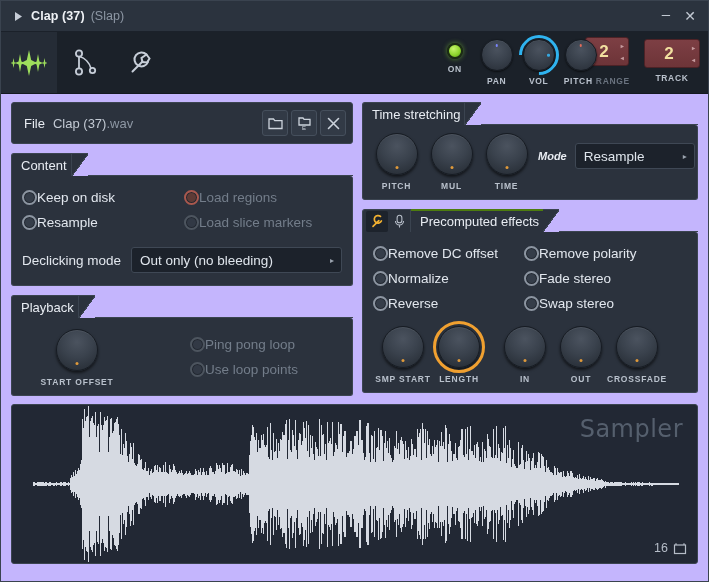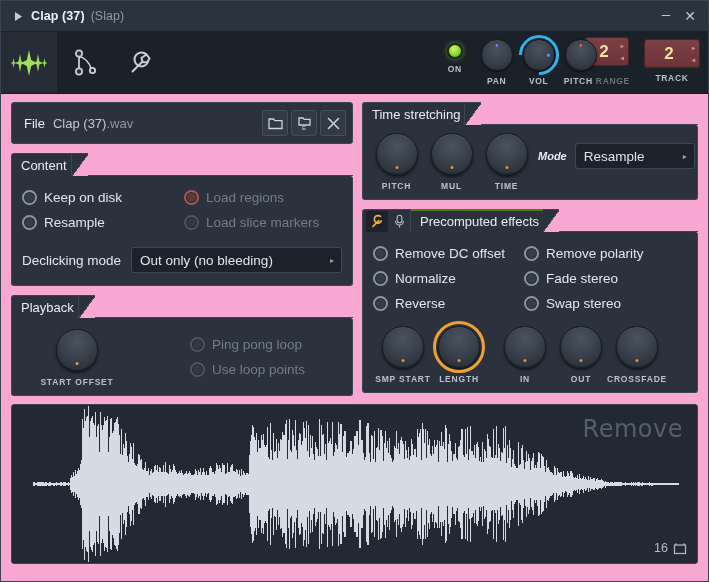--- a/index.html
+++ b/index.html
@@ -5,21 +5,21 @@
   * { box-sizing: border-box; margin:0; padding:0; }
   html,body{
     width:709px; height:582px;
     background:#1d232b;
     font-family:"Liberation Sans", sans-serif;
     -webkit-font-smoothing:antialiased;
     overflow:hidden;
   }
   .window{
     position:relative; width:709px; height:582px;
-    background:#f9a8d4;
+    background:#c4b5fd;
     border:1px solid #3a434f;
   }
 
   
   .titlebar{
     height:31px; background:#2b333e;
     display:flex; align-items:center;
     padding:0 6px 0 10px;
     border-bottom:1px solid #1b212a;
   }
@@ -157,21 +157,21 @@
 
   
   .radio{
     width:15px;height:15px;border-radius:50%;
     border:2px solid #8c95a1; background:#353d49;
     box-shadow:inset 0 0 0 1px #222831;
     flex:none;
   }
   .radio.red{ border-color:#a8584e; background:#5e3b36; }
   .radio.dim{ border-color:#4d555f; background:#323945; }
-  .ritem{ display:flex; align-items:center; gap:7px; height:25px; }
+  .ritem{ display:flex; align-items:center; height:25px; }
   .ritem .txt{ font-size:13.5px; color:#e2e7ee; }
   .ritem.disabled .txt{ color:#737d8a; }
 
   .grid2{ display:flex; }
   .grid2 > div{ flex:1; }
 
   
   .ddrow{ display:flex; align-items:center; margin-top:12px; }
   .ddlbl{ font-size:13.5px; color:#e2e7ee; }
   .dropdown{
@@ -588,21 +588,21 @@
 
       </div>
     </div>
 
     <div class="wave" style="margin-left:0; margin-right:0;">
       <svg width="687" height="158" viewBox="0 0 687 158" preserveAspectRatio="none">
         <g id="wf" stroke="#d6dae2" stroke-width="1.05" fill="none" shape-rendering="crispEdges" d="M22.0 77.3L22.0 80.7M23.0 77.8L23.0 80.2M24.0 77.6L24.0 80.4M25.0 77.6L25.0 80.4M26.0 77.0L26.0 81.0M27.0 77.3L27.0 80.7M28.0 77.4L28.0 80.6M29.0 77.4L29.0 80.6M30.0 77.2L30.0 80.8M31.0 77.4L31.0 80.6M32.0 77.5L32.0 80.5M33.0 77.5L33.0 80.5M34.0 77.2L34.0 80.8M35.0 77.9L35.0 80.1M36.0 77.7L36.0 80.3M37.0 77.5L37.0 80.5M38.0 77.4L38.0 80.6M39.1 77.6L39.1 80.4M40.1 77.7L40.1 80.3M41.1 77.5L41.1 80.5M42.1 77.5L42.1 80.5M43.1 77.6L43.1 80.4M44.1 77.3L44.1 80.7M45.1 77.6L45.1 80.4M46.1 77.6L46.1 80.4M47.1 77.9L47.1 80.1M48.1 76.9L48.1 81.1M49.1 77.1L49.1 80.9M50.1 78.0L50.1 80.0M51.1 76.9L51.1 81.1M52.1 77.2L52.1 80.8M53.1 77.1L53.1 80.9M54.1 78.0L54.1 80.0M55.1 77.6L55.1 80.4M56.1 77.1L56.1 80.9M57.1 77.9L57.1 80.1M58.1 72.9L58.1 85.1M59.1 70.1L59.1 87.9M60.1 71.5L60.1 86.5M61.1 67.4L61.1 90.6M62.1 71.2L62.1 86.8M63.1 65.1L63.1 92.9M64.1 69.4L64.1 88.6M65.1 66.0L65.1 92.0M66.1 62.6L66.1 95.4M67.1 65.1L67.1 92.9M68.1 58.5L68.1 99.5M69.1 54.8L69.1 103.2M70.2 14.0L70.2 144.0M71.2 23.1L71.2 134.9M72.2 3.5L72.2 154.5M73.2 16.1L73.2 141.9M74.2 11.8L74.2 146.2M75.2 10.9L75.2 147.1M76.2 1.4L76.2 156.6M77.2 31.7L77.2 126.3M78.2 15.6L78.2 142.4M79.2 13.0L79.2 145.0M80.2 10.7L80.2 147.3M81.2 18.2L81.2 139.8M82.2 20.3L82.2 137.7M83.2 6.8L83.2 151.2M84.2 32.3L84.2 125.7M85.2 20.7L85.2 137.3M86.2 19.0L86.2 139.0M87.2 47.3L87.2 110.7M88.2 7.1L88.2 150.9M89.2 20.3L89.2 137.7M90.2 24.5L90.2 133.5M91.2 19.6L91.2 138.4M92.2 11.6L92.2 146.4M93.2 16.2L93.2 141.8M94.2 15.1L94.2 142.9M95.2 11.3L95.2 146.7M96.2 47.3L96.2 110.7M97.2 32.0L97.2 126.0M98.2 13.9L98.2 144.1M99.2 12.7L99.2 145.3M100.2 28.1L100.2 129.9M101.2 25.5L101.2 132.5M102.3 18.3L102.3 139.7M103.3 16.9L103.3 141.1M104.3 14.3L104.3 143.7M105.3 11.9L105.3 146.1M106.3 18.5L106.3 139.5M107.3 30.3L107.3 127.7M108.3 48.5L108.3 109.5M109.3 23.8L109.3 134.2M110.3 50.4L110.3 107.6M111.3 38.9L111.3 119.1M112.3 43.4L112.3 114.6M113.3 28.4L113.3 129.6M114.3 35.9L114.3 122.1M115.3 50.7L115.3 107.3M116.3 57.0L116.3 101.0M117.3 48.7L117.3 109.3M118.3 37.5L118.3 120.5M119.3 42.4L119.3 115.6M120.3 53.5L120.3 104.5M121.3 38.3L121.3 119.7M122.3 57.8L122.3 100.2M123.3 60.3L123.3 97.7M124.3 61.3L124.3 96.7M125.3 58.9L125.3 99.1M126.3 48.8L126.3 109.2M127.3 49.5L127.3 108.5M128.3 55.1L128.3 102.9M129.3 54.0L129.3 104.0M130.3 64.2L130.3 93.8M131.3 65.2L131.3 92.8M132.3 62.8L132.3 95.2M133.3 56.6L133.3 101.4M134.3 66.4L134.3 91.6M135.4 66.1L135.4 91.9M136.4 62.7L136.4 95.3M137.4 69.9L137.4 88.1M138.4 66.2L138.4 91.8M139.4 64.0L139.4 94.0M140.4 67.8L140.4 90.2M141.4 66.9L141.4 91.1M142.4 60.8L142.4 97.2M143.4 60.1L143.4 97.9M144.4 64.7L144.4 93.3M145.4 59.6L145.4 98.4M146.4 66.9L146.4 91.1M147.4 61.7L147.4 96.3M148.4 62.5L148.4 95.5M149.4 66.6L149.4 91.4M150.4 66.6L150.4 91.4M151.4 60.1L151.4 97.9M152.4 66.7L152.4 91.3M153.4 56.5L153.4 101.5M154.4 66.7L154.4 91.3M155.4 67.9L155.4 90.1M156.4 68.6L156.4 89.4M157.4 60.0L157.4 98.0M158.4 63.7L158.4 94.3M159.4 67.2L159.4 90.8M160.4 65.2L160.4 92.8M161.4 58.7L161.4 99.3M162.4 61.4L162.4 96.6M163.4 65.2L163.4 92.8M164.4 67.1L164.4 90.9M165.4 69.2L165.4 88.8M166.4 67.5L166.4 90.5M167.5 66.4L167.5 91.6M168.5 67.5L168.5 90.5M169.5 65.3L169.5 92.7M170.5 68.0L170.5 90.0M171.5 69.5L171.5 88.5M172.5 69.1L172.5 88.9M173.5 67.5L173.5 90.5M174.5 65.5L174.5 92.5M175.5 68.5L175.5 89.5M176.5 67.5L176.5 90.5M177.5 66.2L177.5 91.8M178.5 68.0L178.5 90.0M179.5 69.8L179.5 88.2M180.5 70.2L180.5 87.8M181.5 70.1L181.5 87.9M182.5 69.4L182.5 88.6M183.5 63.5L183.5 94.5M184.5 66.4L184.5 91.6M185.5 69.5L185.5 88.5M186.5 65.3L186.5 92.7M187.5 67.1L187.5 90.9M188.5 63.0L188.5 95.0M189.5 69.8L189.5 88.2M190.5 67.3L190.5 90.7M191.5 62.6L191.5 95.4M192.5 67.1L192.5 90.9M193.5 69.6L193.5 88.4M194.5 66.3L194.5 91.7M195.5 69.5L195.5 88.5M196.5 70.0L196.5 88.0M197.5 63.1L197.5 94.9M198.6 61.0L198.6 97.0M199.6 62.6L199.6 95.4M200.6 67.3L200.6 90.7M201.6 67.4L201.6 90.6M202.6 68.6L202.6 89.4M203.6 66.3L203.6 91.7M204.6 58.4L204.6 99.6M205.6 59.5L205.6 98.5M206.6 63.5L206.6 94.5M207.6 59.8L207.6 98.2M208.6 62.6L208.6 95.4M209.6 66.8L209.6 91.2M210.6 58.3L210.6 99.7M211.6 59.6L211.6 98.4M212.6 60.3L212.6 97.7M213.6 68.8L213.6 89.2M214.6 68.2L214.6 89.8M215.6 57.9L215.6 100.1M216.6 66.5L216.6 91.5M217.6 66.8L217.6 91.2M218.6 61.7L218.6 96.3M219.6 60.4L219.6 97.6M220.6 59.3L220.6 98.7M221.6 66.3L221.6 91.7M222.6 66.0L222.6 92.0M223.6 67.4L223.6 90.6M224.6 64.0L224.6 94.0M225.6 65.2L225.6 92.8M226.6 69.1L226.6 88.9M227.6 64.8L227.6 93.2M228.6 70.8L228.6 87.2M229.6 63.7L229.6 94.3M230.7 69.5L230.7 88.5M231.7 66.2L231.7 91.8M232.7 68.1L232.7 89.9M233.7 70.0L233.7 88.0M234.7 67.9L234.7 90.1M235.7 67.9L235.7 90.1M236.7 68.5L236.7 89.5M237.7 49.6L237.7 108.4M238.7 36.0L238.7 122.0M239.7 29.5L239.7 128.5M240.7 19.8L240.7 138.2M241.7 22.1L241.7 135.9M242.7 31.6L242.7 126.4M243.7 35.0L243.7 123.0M244.7 28.2L244.7 129.8M245.7 47.3L245.7 110.7M246.7 35.1L246.7 122.9M247.7 42.8L247.7 115.2M248.7 42.7L248.7 115.3M249.7 30.0L249.7 128.0M250.7 35.1L250.7 122.9M251.7 29.3L251.7 128.7M252.7 39.9L252.7 118.1M253.7 42.1L253.7 115.9M254.7 40.3L254.7 117.7M255.7 21.8L255.7 136.2M256.7 52.0L256.7 106.0M257.7 54.1L257.7 103.9M258.7 17.6L258.7 140.4M259.7 44.6L259.7 113.4M260.7 55.3L260.7 102.7M261.7 28.0L261.7 130.0M262.8 47.4L262.8 110.6M263.8 45.7L263.8 112.3M264.8 33.5L264.8 124.5M265.8 52.7L265.8 105.3M266.8 38.1L266.8 119.9M267.8 45.8L267.8 112.2M268.8 34.2L268.8 123.8M269.8 34.9L269.8 123.1M270.8 26.5L270.8 131.5M271.8 30.3L271.8 127.7M272.8 30.4L272.8 127.6M273.8 18.8L273.8 139.2M274.8 15.3L274.8 142.7M275.8 53.8L275.8 104.2M276.8 34.7L276.8 123.3M277.8 14.3L277.8 143.7M278.8 45.0L278.8 113.0M279.8 47.4L279.8 110.6M280.8 25.2L280.8 132.8M281.8 30.4L281.8 127.6M282.8 41.4L282.8 116.6M283.8 14.7L283.8 143.3M284.8 44.7L284.8 113.3M285.8 53.5L285.8 104.5M286.8 34.9L286.8 123.1M287.8 28.2L287.8 129.8M288.8 29.4L288.8 128.6M289.8 40.0L289.8 118.0M290.8 35.8L290.8 122.2M291.8 17.0L291.8 141.0M292.8 22.7L292.8 135.3M293.8 33.2L293.8 124.8M294.9 16.0L294.9 142.0M295.9 46.0L295.9 112.0M296.9 19.5L296.9 138.5M297.9 51.7L297.9 106.3M298.9 30.2L298.9 127.8M299.9 43.0L299.9 115.0M300.9 30.8L300.9 127.2M301.9 48.9L301.9 109.1M302.9 54.7L302.9 103.3M303.9 37.3L303.9 120.7M304.9 41.5L304.9 116.5M305.9 43.8L305.9 114.2M306.9 51.0L306.9 107.0M307.9 13.9L307.9 144.1M308.9 50.7L308.9 107.3M309.9 19.5L309.9 138.5M310.9 30.0L310.9 128.0M311.9 28.9L311.9 129.1M312.9 48.8L312.9 109.2M313.9 39.2L313.9 118.8M314.9 55.0L314.9 103.0M315.9 16.5L315.9 141.5M316.9 37.7L316.9 120.3M317.9 35.9L317.9 122.1M318.9 32.7L318.9 125.3M319.9 38.7L319.9 119.3M320.9 17.4L320.9 140.6M321.9 50.7L321.9 107.3M322.9 46.5L322.9 111.5M323.9 38.0L323.9 120.0M324.9 39.9L324.9 118.1M325.9 43.6L325.9 114.4M326.9 16.8L326.9 141.2M328.0 29.3L328.0 128.7M329.0 19.1L329.0 138.9M330.0 54.8L330.0 103.2M331.0 46.8L331.0 111.2M332.0 30.7L332.0 127.3M333.0 26.4L333.0 131.6M334.0 54.8L334.0 103.2M335.0 51.6L335.0 106.4M336.0 48.1L336.0 109.9M337.0 53.2L337.0 104.8M338.0 45.9L338.0 112.1M339.0 36.2L339.0 121.8M340.0 48.9L340.0 109.1M341.0 54.5L341.0 103.5M342.0 44.0L342.0 114.0M343.0 30.8L343.0 127.2M344.0 36.3L344.0 121.7M345.0 25.7L345.0 132.3M346.0 45.1L346.0 112.9M347.0 40.1L347.0 117.9M348.0 15.3L348.0 142.7M349.0 46.8L349.0 111.2M350.0 34.7L350.0 123.3M351.0 48.0L351.0 110.0M352.0 56.8L352.0 101.2M353.0 54.5L353.0 103.5M354.0 51.6L354.0 106.4M355.0 20.9L355.0 137.1M356.0 18.3L356.0 139.7M357.0 48.0L357.0 110.0M358.0 56.9L358.0 101.1M359.1 30.4L359.1 127.6M360.1 30.9L360.1 127.1M361.1 54.0L361.1 104.0M362.1 26.4L362.1 131.6M363.1 57.0L363.1 101.0M364.1 42.6L364.1 115.4M365.1 41.9L365.1 116.1M366.1 23.2L366.1 134.8M367.1 45.1L367.1 112.9M368.1 24.5L368.1 133.5M369.1 24.6L369.1 133.4M370.1 31.2L370.1 126.8M371.1 55.5L371.1 102.5M372.1 38.3L372.1 119.7M373.1 25.5L373.1 132.5M374.1 42.9L374.1 115.1M375.1 35.7L375.1 122.3M376.1 47.7L376.1 110.3M377.1 32.9L377.1 125.1M378.1 50.2L378.1 107.8M379.1 52.6L379.1 105.4M380.1 56.7L380.1 101.3M381.1 55.1L381.1 102.9M382.1 40.6L382.1 117.4M383.1 43.2L383.1 114.8M384.1 26.0L384.1 132.0M385.1 44.0L385.1 114.0M386.1 38.4L386.1 119.6M387.1 49.2L387.1 108.8M388.1 34.7L388.1 123.3M389.1 31.5L389.1 126.5M390.1 36.3L390.1 121.7M391.1 38.6L391.1 119.4M392.2 53.8L392.2 104.2M393.2 36.1L393.2 121.9M394.2 44.9L394.2 113.1M395.2 53.3L395.2 104.7M396.2 42.2L396.2 115.8M397.2 55.0L397.2 103.0M398.2 50.7L398.2 107.3M399.2 33.7L399.2 124.3M400.2 38.5L400.2 119.5M401.2 49.7L401.2 108.3M402.2 43.9L402.2 114.1M403.2 44.4L403.2 113.6M404.2 51.9L404.2 106.1M405.2 24.1L405.2 133.9M406.2 31.8L406.2 126.2M407.2 28.3L407.2 129.7M408.2 24.1L408.2 133.9M409.2 54.7L409.2 103.3M410.2 17.6L410.2 140.4M411.2 24.2L411.2 133.8M412.2 37.9L412.2 120.1M413.2 23.6L413.2 134.4M414.2 53.1L414.2 104.9M415.2 26.4L415.2 131.6M416.2 39.6L416.2 118.4M417.2 33.7L417.2 124.3M418.2 48.6L418.2 109.4M419.2 51.1L419.2 106.9M420.2 41.2L420.2 116.8M421.2 48.8L421.2 109.2M422.2 34.9L422.2 123.1M423.3 41.5L423.3 116.5M424.3 39.7L424.3 118.3M425.3 35.1L425.3 122.9M426.3 57.1L426.3 100.9M427.3 35.5L427.3 122.5M428.3 41.3L428.3 116.7M429.3 27.1L429.3 130.9M430.3 41.4L430.3 116.6M431.3 37.3L431.3 120.7M432.3 43.5L432.3 114.5M433.3 20.0L433.3 138.0M434.3 22.5L434.3 135.5M435.3 57.4L435.3 100.6M436.3 39.0L436.3 119.0M437.3 28.9L437.3 129.1M438.3 35.9L438.3 122.1M439.3 45.5L439.3 112.5M440.3 56.1L440.3 101.9M441.3 49.3L441.3 108.7M442.3 49.3L442.3 108.7M443.3 37.8L443.3 120.2M444.3 52.5L444.3 105.5M445.3 54.6L445.3 103.4M446.3 41.8L446.3 116.2M447.3 40.7L447.3 117.3M448.3 34.9L448.3 123.1M449.3 23.7L449.3 134.3M450.3 23.9L450.3 134.1M451.3 50.1L451.3 107.9M452.3 52.2L452.3 105.8M453.3 23.6L453.3 134.4M454.3 49.1L454.3 108.9M455.4 21.7L455.4 136.3M456.4 55.3L456.4 102.7M457.4 44.3L457.4 113.7M458.4 20.6L458.4 137.4M459.4 45.5L459.4 112.5M460.4 45.8L460.4 112.2M461.4 49.9L461.4 108.1M462.4 40.1L462.4 117.9M463.4 53.2L463.4 104.8M464.4 38.7L464.4 119.3M465.4 36.7L465.4 121.3M466.4 42.0L466.4 116.0M467.4 56.4L467.4 101.6M468.4 52.1L468.4 105.9M469.4 56.5L469.4 101.5M470.4 37.2L470.4 120.8M471.4 56.7L471.4 101.3M472.4 43.8L472.4 114.2M473.4 46.0L473.4 112.0M474.4 53.2L474.4 104.8M475.4 29.2L475.4 128.8M476.4 34.1L476.4 123.9M477.4 40.9L477.4 117.1M478.4 42.2L478.4 115.8M479.4 51.7L479.4 106.3M480.4 52.6L480.4 105.4M481.4 23.6L481.4 134.4M482.4 53.4L482.4 104.6M483.4 49.6L483.4 108.4M484.4 21.3L484.4 136.7M485.4 52.9L485.4 105.1M486.4 38.6L486.4 119.4M487.4 43.0L487.4 115.0M488.5 56.1L488.5 101.9M489.5 46.9L489.5 111.1M490.5 48.2L490.5 109.8M491.5 23.1L491.5 134.9M492.5 43.1L492.5 114.9M493.5 21.0L493.5 137.0M494.5 58.0L494.5 100.0M495.5 40.1L495.5 117.9M496.5 52.8L496.5 105.2M497.5 34.6L497.5 123.4M498.5 42.7L498.5 115.3M499.5 61.9L499.5 96.1M500.5 53.5L500.5 104.5M501.5 45.1L501.5 112.9M502.5 59.3L502.5 98.7M503.5 61.3L503.5 96.7M504.5 62.7L504.5 95.3M505.5 63.3L505.5 94.7M506.5 36.6L506.5 121.4M507.5 59.6L507.5 98.4M508.5 58.5L508.5 99.5M509.5 42.6L509.5 115.4M510.5 39.8L510.5 118.2M511.5 55.2L511.5 102.8M512.5 63.6L512.5 94.4M513.5 57.4L513.5 100.6M514.5 45.8L514.5 112.2M515.5 56.3L515.5 101.7M516.5 49.4L516.5 108.6M517.5 52.8L517.5 105.2M518.5 65.4L518.5 92.6M519.5 55.8L519.5 102.2M520.6 52.6L520.6 105.4M521.6 47.9L521.6 110.1M522.6 63.2L522.6 94.8M523.6 60.1L523.6 97.9M524.6 63.0L524.6 95.0M525.6 57.4L525.6 100.6M526.6 47.0L526.6 111.0M527.6 48.2L527.6 109.8M528.6 62.7L528.6 95.3M529.6 49.4L529.6 108.6M530.6 51.0L530.6 107.0M531.6 52.1L531.6 105.9M532.6 61.1L532.6 96.9M533.6 67.2L533.6 90.8M534.6 54.6L534.6 103.4M535.6 63.2L535.6 94.8M536.6 61.7L536.6 96.3M537.6 65.4L537.6 92.6M538.6 67.0L538.6 91.0M539.6 66.9L539.6 91.1M540.6 68.3L540.6 89.7M541.6 70.1L541.6 87.9M542.6 61.1L542.6 96.9M543.6 63.2L543.6 94.8M544.6 70.2L544.6 87.8M545.6 63.0L545.6 95.0M546.6 66.6L546.6 91.4M547.6 68.4L547.6 89.6M548.6 66.5L548.6 91.5M549.6 66.7L549.6 91.3M550.6 71.5L550.6 86.5M551.6 66.4L551.6 91.6M552.7 70.5L552.7 87.5M553.7 72.2L553.7 85.8M554.7 71.0L554.7 87.0M555.7 65.6L555.7 92.4M556.7 67.9L556.7 90.1M557.7 70.5L557.7 87.5M558.7 66.1L558.7 91.9M559.7 66.4L559.7 91.6M560.7 67.7L560.7 90.3M561.7 71.7L561.7 86.3M562.7 72.8L562.7 85.2M563.7 72.2L563.7 85.8M564.7 72.7L564.7 85.3M565.7 69.9L565.7 88.1M566.7 73.6L566.7 84.4M567.7 69.1L567.7 88.9M568.7 72.8L568.7 85.2M569.7 74.2L569.7 83.8M570.7 72.7L570.7 85.3M571.7 70.5L571.7 87.5M572.7 74.1L572.7 83.9M573.7 71.7L573.7 86.3M574.7 73.5L574.7 84.5M575.7 74.7L575.7 83.3M576.7 70.7L576.7 87.3M577.7 75.1L577.7 82.9M578.7 71.8L578.7 86.2M579.7 74.0L579.7 84.0M580.7 74.3L580.7 83.7M581.7 72.6L581.7 85.4M582.7 73.2L582.7 84.8M583.8 75.5L583.8 82.5M584.8 73.6L584.8 84.4M585.8 72.9L585.8 85.1M586.8 74.5L586.8 83.5M587.8 74.8L587.8 83.2M588.8 74.7L588.8 83.3M589.8 74.2L589.8 83.8M590.8 74.8L590.8 83.2M591.8 75.6L591.8 82.4M592.8 76.9L592.8 81.1M593.8 75.5L593.8 82.5M594.8 77.2L594.8 80.8M595.8 77.1L595.8 80.9M596.8 76.6L596.8 81.4M597.8 77.5L597.8 80.5M598.8 77.1L598.8 80.9M599.8 76.6L599.8 81.4M600.8 76.7L600.8 81.3M601.8 77.5L601.8 80.5M602.8 77.0L602.8 81.0M603.8 77.3L603.8 80.7M604.8 77.1L604.8 80.9M605.8 77.3L605.8 80.7M606.8 76.9L606.8 81.1M607.8 77.0L607.8 81.0M608.8 77.2L608.8 80.8M609.8 76.8L609.8 81.2M610.8 77.8L610.8 80.2M611.8 77.9L611.8 80.1M612.8 77.9L612.8 80.1M613.8 77.4L613.8 80.6M614.8 77.7L614.8 80.3M615.9 77.7L615.9 80.3M616.9 77.6L616.9 80.4M617.9 77.9L617.9 80.1M618.9 78.0L618.9 80.0M619.9 77.0L619.9 81.0M620.9 77.7L620.9 80.3M621.9 77.3L621.9 80.7M622.9 77.8L622.9 80.2M623.9 77.1L623.9 80.9M624.9 77.9L624.9 80.1M625.9 77.3L625.9 80.7M626.9 77.2L626.9 80.8M627.9 77.2L627.9 80.8M628.9 78.0L628.9 80.0M629.9 77.5L629.9 80.5M630.9 77.4L630.9 80.6M631.9 77.8L631.9 80.2M632.9 78.0L632.9 80.0M633.9 78.2L633.9 79.8M634.9 78.2L634.9 79.8M635.9 77.9L635.9 80.1M636.9 77.6L636.9 80.4M637.9 77.4L637.9 80.6M638.9 78.2L638.9 79.8M639.9 77.5L639.9 80.5M640.9 77.5L640.9 80.5M641.9 78.0L641.9 80.0M642.9 78.1L642.9 79.9M643.9 78.1L643.9 79.9M644.9 77.6L644.9 80.4M645.9 77.6L645.9 80.4M646.9 78.2L646.9 79.8M648.0 78.0L648.0 80.0M649.0 78.2L649.0 79.8M650.0 78.3L650.0 79.7M651.0 77.9L651.0 80.1M652.0 78.2L652.0 79.8M653.0 78.2L653.0 79.8M654.0 78.1L654.0 79.9M655.0 78.0L655.0 80.0M656.0 78.3L656.0 79.7M657.0 77.9L657.0 80.1M658.0 78.4L658.0 79.6M659.0 78.0L659.0 80.0M660.0 78.0L660.0 80.0M661.0 78.0L661.0 80.0M662.0 78.4L662.0 79.6M663.0 78.5L663.0 79.5M22 79L667 79">
             <path d="M22.0 77.3L22.0 80.7M23.0 77.8L23.0 80.2M24.0 77.6L24.0 80.4M25.0 77.6L25.0 80.4M26.0 77.0L26.0 81.0M27.0 77.3L27.0 80.7M28.0 77.4L28.0 80.6M29.0 77.4L29.0 80.6M30.0 77.2L30.0 80.8M31.0 77.4L31.0 80.6M32.0 77.5L32.0 80.5M33.0 77.5L33.0 80.5M34.0 77.2L34.0 80.8M35.0 77.9L35.0 80.1M36.0 77.7L36.0 80.3M37.0 77.5L37.0 80.5M38.0 77.4L38.0 80.6M39.1 77.6L39.1 80.4M40.1 77.7L40.1 80.3M41.1 77.5L41.1 80.5M42.1 77.5L42.1 80.5M43.1 77.6L43.1 80.4M44.1 77.3L44.1 80.7M45.1 77.6L45.1 80.4M46.1 77.6L46.1 80.4M47.1 77.9L47.1 80.1M48.1 76.9L48.1 81.1M49.1 77.1L49.1 80.9M50.1 78.0L50.1 80.0M51.1 76.9L51.1 81.1M52.1 77.2L52.1 80.8M53.1 77.1L53.1 80.9M54.1 78.0L54.1 80.0M55.1 77.6L55.1 80.4M56.1 77.1L56.1 80.9M57.1 77.9L57.1 80.1M58.1 72.9L58.1 85.1M59.1 70.1L59.1 87.9M60.1 71.5L60.1 86.5M61.1 67.4L61.1 90.6M62.1 71.2L62.1 86.8M63.1 65.1L63.1 92.9M64.1 69.4L64.1 88.6M65.1 66.0L65.1 92.0M66.1 62.6L66.1 95.4M67.1 65.1L67.1 92.9M68.1 58.5L68.1 99.5M69.1 54.8L69.1 103.2M70.2 14.0L70.2 144.0M71.2 23.1L71.2 134.9M72.2 3.5L72.2 154.5M73.2 16.1L73.2 141.9M74.2 11.8L74.2 146.2M75.2 10.9L75.2 147.1M76.2 1.4L76.2 156.6M77.2 31.7L77.2 126.3M78.2 15.6L78.2 142.4M79.2 13.0L79.2 145.0M80.2 10.7L80.2 147.3M81.2 18.2L81.2 139.8M82.2 20.3L82.2 137.7M83.2 6.8L83.2 151.2M84.2 32.3L84.2 125.7M85.2 20.7L85.2 137.3M86.2 19.0L86.2 139.0M87.2 47.3L87.2 110.7M88.2 7.1L88.2 150.9M89.2 20.3L89.2 137.7M90.2 24.5L90.2 133.5M91.2 19.6L91.2 138.4M92.2 11.6L92.2 146.4M93.2 16.2L93.2 141.8M94.2 15.1L94.2 142.9M95.2 11.3L95.2 146.7M96.2 47.3L96.2 110.7M97.2 32.0L97.2 126.0M98.2 13.9L98.2 144.1M99.2 12.7L99.2 145.3M100.2 28.1L100.2 129.9M101.2 25.5L101.2 132.5M102.3 18.3L102.3 139.7M103.3 16.9L103.3 141.1M104.3 14.3L104.3 143.7M105.3 11.9L105.3 146.1M106.3 18.5L106.3 139.5M107.3 30.3L107.3 127.7M108.3 48.5L108.3 109.5M109.3 23.8L109.3 134.2M110.3 50.4L110.3 107.6M111.3 38.9L111.3 119.1M112.3 43.4L112.3 114.6M113.3 28.4L113.3 129.6M114.3 35.9L114.3 122.1M115.3 50.7L115.3 107.3M116.3 57.0L116.3 101.0M117.3 48.7L117.3 109.3M118.3 37.5L118.3 120.5M119.3 42.4L119.3 115.6M120.3 53.5L120.3 104.5M121.3 38.3L121.3 119.7M122.3 57.8L122.3 100.2M123.3 60.3L123.3 97.7M124.3 61.3L124.3 96.7M125.3 58.9L125.3 99.1M126.3 48.8L126.3 109.2M127.3 49.5L127.3 108.5M128.3 55.1L128.3 102.9M129.3 54.0L129.3 104.0M130.3 64.2L130.3 93.8M131.3 65.2L131.3 92.8M132.3 62.8L132.3 95.2M133.3 56.6L133.3 101.4M134.3 66.4L134.3 91.6M135.4 66.1L135.4 91.9M136.4 62.7L136.4 95.3M137.4 69.9L137.4 88.1M138.4 66.2L138.4 91.8M139.4 64.0L139.4 94.0M140.4 67.8L140.4 90.2M141.4 66.9L141.4 91.1M142.4 60.8L142.4 97.2M143.4 60.1L143.4 97.9M144.4 64.7L144.4 93.3M145.4 59.6L145.4 98.4M146.4 66.9L146.4 91.1M147.4 61.7L147.4 96.3M148.4 62.5L148.4 95.5M149.4 66.6L149.4 91.4M150.4 66.6L150.4 91.4M151.4 60.1L151.4 97.9M152.4 66.7L152.4 91.3M153.4 56.5L153.4 101.5M154.4 66.7L154.4 91.3M155.4 67.9L155.4 90.1M156.4 68.6L156.4 89.4M157.4 60.0L157.4 98.0M158.4 63.7L158.4 94.3M159.4 67.2L159.4 90.8M160.4 65.2L160.4 92.8M161.4 58.7L161.4 99.3M162.4 61.4L162.4 96.6M163.4 65.2L163.4 92.8M164.4 67.1L164.4 90.9M165.4 69.2L165.4 88.8M166.4 67.5L166.4 90.5M167.5 66.4L167.5 91.6M168.5 67.5L168.5 90.5M169.5 65.3L169.5 92.7M170.5 68.0L170.5 90.0M171.5 69.5L171.5 88.5M172.5 69.1L172.5 88.9M173.5 67.5L173.5 90.5M174.5 65.5L174.5 92.5M175.5 68.5L175.5 89.5M176.5 67.5L176.5 90.5M177.5 66.2L177.5 91.8M178.5 68.0L178.5 90.0M179.5 69.8L179.5 88.2M180.5 70.2L180.5 87.8M181.5 70.1L181.5 87.9M182.5 69.4L182.5 88.6M183.5 63.5L183.5 94.5M184.5 66.4L184.5 91.6M185.5 69.5L185.5 88.5M186.5 65.3L186.5 92.7M187.5 67.1L187.5 90.9M188.5 63.0L188.5 95.0M189.5 69.8L189.5 88.2M190.5 67.3L190.5 90.7M191.5 62.6L191.5 95.4M192.5 67.1L192.5 90.9M193.5 69.6L193.5 88.4M194.5 66.3L194.5 91.7M195.5 69.5L195.5 88.5M196.5 70.0L196.5 88.0M197.5 63.1L197.5 94.9M198.6 61.0L198.6 97.0M199.6 62.6L199.6 95.4M200.6 67.3L200.6 90.7M201.6 67.4L201.6 90.6M202.6 68.6L202.6 89.4M203.6 66.3L203.6 91.7M204.6 58.4L204.6 99.6M205.6 59.5L205.6 98.5M206.6 63.5L206.6 94.5M207.6 59.8L207.6 98.2M208.6 62.6L208.6 95.4M209.6 66.8L209.6 91.2M210.6 58.3L210.6 99.7M211.6 59.6L211.6 98.4M212.6 60.3L212.6 97.7M213.6 68.8L213.6 89.2M214.6 68.2L214.6 89.8M215.6 57.9L215.6 100.1M216.6 66.5L216.6 91.5M217.6 66.8L217.6 91.2M218.6 61.7L218.6 96.3M219.6 60.4L219.6 97.6M220.6 59.3L220.6 98.7M221.6 66.3L221.6 91.7M222.6 66.0L222.6 92.0M223.6 67.4L223.6 90.6M224.6 64.0L224.6 94.0M225.6 65.2L225.6 92.8M226.6 69.1L226.6 88.9M227.6 64.8L227.6 93.2M228.6 70.8L228.6 87.2M229.6 63.7L229.6 94.3M230.7 69.5L230.7 88.5M231.7 66.2L231.7 91.8M232.7 68.1L232.7 89.9M233.7 70.0L233.7 88.0M234.7 67.9L234.7 90.1M235.7 67.9L235.7 90.1M236.7 68.5L236.7 89.5M237.7 49.6L237.7 108.4M238.7 36.0L238.7 122.0M239.7 29.5L239.7 128.5M240.7 19.8L240.7 138.2M241.7 22.1L241.7 135.9M242.7 31.6L242.7 126.4M243.7 35.0L243.7 123.0M244.7 28.2L244.7 129.8M245.7 47.3L245.7 110.7M246.7 35.1L246.7 122.9M247.7 42.8L247.7 115.2M248.7 42.7L248.7 115.3M249.7 30.0L249.7 128.0M250.7 35.1L250.7 122.9M251.7 29.3L251.7 128.7M252.7 39.9L252.7 118.1M253.7 42.1L253.7 115.9M254.7 40.3L254.7 117.7M255.7 21.8L255.7 136.2M256.7 52.0L256.7 106.0M257.7 54.1L257.7 103.9M258.7 17.6L258.7 140.4M259.7 44.6L259.7 113.4M260.7 55.3L260.7 102.7M261.7 28.0L261.7 130.0M262.8 47.4L262.8 110.6M263.8 45.7L263.8 112.3M264.8 33.5L264.8 124.5M265.8 52.7L265.8 105.3M266.8 38.1L266.8 119.9M267.8 45.8L267.8 112.2M268.8 34.2L268.8 123.8M269.8 34.9L269.8 123.1M270.8 26.5L270.8 131.5M271.8 30.3L271.8 127.7M272.8 30.4L272.8 127.6M273.8 18.8L273.8 139.2M274.8 15.3L274.8 142.7M275.8 53.8L275.8 104.2M276.8 34.7L276.8 123.3M277.8 14.3L277.8 143.7M278.8 45.0L278.8 113.0M279.8 47.4L279.8 110.6M280.8 25.2L280.8 132.8M281.8 30.4L281.8 127.6M282.8 41.4L282.8 116.6M283.8 14.7L283.8 143.3M284.8 44.7L284.8 113.3M285.8 53.5L285.8 104.5M286.8 34.9L286.8 123.1M287.8 28.2L287.8 129.8M288.8 29.4L288.8 128.6M289.8 40.0L289.8 118.0M290.8 35.8L290.8 122.2M291.8 17.0L291.8 141.0M292.8 22.7L292.8 135.3M293.8 33.2L293.8 124.8M294.9 16.0L294.9 142.0M295.9 46.0L295.9 112.0M296.9 19.5L296.9 138.5M297.9 51.7L297.9 106.3M298.9 30.2L298.9 127.8M299.9 43.0L299.9 115.0M300.9 30.8L300.9 127.2M301.9 48.9L301.9 109.1M302.9 54.7L302.9 103.3M303.9 37.3L303.9 120.7M304.9 41.5L304.9 116.5M305.9 43.8L305.9 114.2M306.9 51.0L306.9 107.0M307.9 13.9L307.9 144.1M308.9 50.7L308.9 107.3M309.9 19.5L309.9 138.5M310.9 30.0L310.9 128.0M311.9 28.9L311.9 129.1M312.9 48.8L312.9 109.2M313.9 39.2L313.9 118.8M314.9 55.0L314.9 103.0M315.9 16.5L315.9 141.5M316.9 37.7L316.9 120.3M317.9 35.9L317.9 122.1M318.9 32.7L318.9 125.3M319.9 38.7L319.9 119.3M320.9 17.4L320.9 140.6M321.9 50.7L321.9 107.3M322.9 46.5L322.9 111.5M323.9 38.0L323.9 120.0M324.9 39.9L324.9 118.1M325.9 43.6L325.9 114.4M326.9 16.8L326.9 141.2M328.0 29.3L328.0 128.7M329.0 19.1L329.0 138.9M330.0 54.8L330.0 103.2M331.0 46.8L331.0 111.2M332.0 30.7L332.0 127.3M333.0 26.4L333.0 131.6M334.0 54.8L334.0 103.2M335.0 51.6L335.0 106.4M336.0 48.1L336.0 109.9M337.0 53.2L337.0 104.8M338.0 45.9L338.0 112.1M339.0 36.2L339.0 121.8M340.0 48.9L340.0 109.1M341.0 54.5L341.0 103.5M342.0 44.0L342.0 114.0M343.0 30.8L343.0 127.2M344.0 36.3L344.0 121.7M345.0 25.7L345.0 132.3M346.0 45.1L346.0 112.9M347.0 40.1L347.0 117.9M348.0 15.3L348.0 142.7M349.0 46.8L349.0 111.2M350.0 34.7L350.0 123.3M351.0 48.0L351.0 110.0M352.0 56.8L352.0 101.2M353.0 54.5L353.0 103.5M354.0 51.6L354.0 106.4M355.0 20.9L355.0 137.1M356.0 18.3L356.0 139.7M357.0 48.0L357.0 110.0M358.0 56.9L358.0 101.1M359.1 30.4L359.1 127.6M360.1 30.9L360.1 127.1M361.1 54.0L361.1 104.0M362.1 26.4L362.1 131.6M363.1 57.0L363.1 101.0M364.1 42.6L364.1 115.4M365.1 41.9L365.1 116.1M366.1 23.2L366.1 134.8M367.1 45.1L367.1 112.9M368.1 24.5L368.1 133.5M369.1 24.6L369.1 133.4M370.1 31.2L370.1 126.8M371.1 55.5L371.1 102.5M372.1 38.3L372.1 119.7M373.1 25.5L373.1 132.5M374.1 42.9L374.1 115.1M375.1 35.7L375.1 122.3M376.1 47.7L376.1 110.3M377.1 32.9L377.1 125.1M378.1 50.2L378.1 107.8M379.1 52.6L379.1 105.4M380.1 56.7L380.1 101.3M381.1 55.1L381.1 102.9M382.1 40.6L382.1 117.4M383.1 43.2L383.1 114.8M384.1 26.0L384.1 132.0M385.1 44.0L385.1 114.0M386.1 38.4L386.1 119.6M387.1 49.2L387.1 108.8M388.1 34.7L388.1 123.3M389.1 31.5L389.1 126.5M390.1 36.3L390.1 121.7M391.1 38.6L391.1 119.4M392.2 53.8L392.2 104.2M393.2 36.1L393.2 121.9M394.2 44.9L394.2 113.1M395.2 53.3L395.2 104.7M396.2 42.2L396.2 115.8M397.2 55.0L397.2 103.0M398.2 50.7L398.2 107.3M399.2 33.7L399.2 124.3M400.2 38.5L400.2 119.5M401.2 49.7L401.2 108.3M402.2 43.9L402.2 114.1M403.2 44.4L403.2 113.6M404.2 51.9L404.2 106.1M405.2 24.1L405.2 133.9M406.2 31.8L406.2 126.2M407.2 28.3L407.2 129.7M408.2 24.1L408.2 133.9M409.2 54.7L409.2 103.3M410.2 17.6L410.2 140.4M411.2 24.2L411.2 133.8M412.2 37.9L412.2 120.1M413.2 23.6L413.2 134.4M414.2 53.1L414.2 104.9M415.2 26.4L415.2 131.6M416.2 39.6L416.2 118.4M417.2 33.7L417.2 124.3M418.2 48.6L418.2 109.4M419.2 51.1L419.2 106.9M420.2 41.2L420.2 116.8M421.2 48.8L421.2 109.2M422.2 34.9L422.2 123.1M423.3 41.5L423.3 116.5M424.3 39.7L424.3 118.3M425.3 35.1L425.3 122.9M426.3 57.1L426.3 100.9M427.3 35.5L427.3 122.5M428.3 41.3L428.3 116.7M429.3 27.1L429.3 130.9M430.3 41.4L430.3 116.6M431.3 37.3L431.3 120.7M432.3 43.5L432.3 114.5M433.3 20.0L433.3 138.0M434.3 22.5L434.3 135.5M435.3 57.4L435.3 100.6M436.3 39.0L436.3 119.0M437.3 28.9L437.3 129.1M438.3 35.9L438.3 122.1M439.3 45.5L439.3 112.5M440.3 56.1L440.3 101.9M441.3 49.3L441.3 108.7M442.3 49.3L442.3 108.7M443.3 37.8L443.3 120.2M444.3 52.5L444.3 105.5M445.3 54.6L445.3 103.4M446.3 41.8L446.3 116.2M447.3 40.7L447.3 117.3M448.3 34.9L448.3 123.1M449.3 23.7L449.3 134.3M450.3 23.9L450.3 134.1M451.3 50.1L451.3 107.9M452.3 52.2L452.3 105.8M453.3 23.6L453.3 134.4M454.3 49.1L454.3 108.9M455.4 21.7L455.4 136.3M456.4 55.3L456.4 102.7M457.4 44.3L457.4 113.7M458.4 20.6L458.4 137.4M459.4 45.5L459.4 112.5M460.4 45.8L460.4 112.2M461.4 49.9L461.4 108.1M462.4 40.1L462.4 117.9M463.4 53.2L463.4 104.8M464.4 38.7L464.4 119.3M465.4 36.7L465.4 121.3M466.4 42.0L466.4 116.0M467.4 56.4L467.4 101.6M468.4 52.1L468.4 105.9M469.4 56.5L469.4 101.5M470.4 37.2L470.4 120.8M471.4 56.7L471.4 101.3M472.4 43.8L472.4 114.2M473.4 46.0L473.4 112.0M474.4 53.2L474.4 104.8M475.4 29.2L475.4 128.8M476.4 34.1L476.4 123.9M477.4 40.9L477.4 117.1M478.4 42.2L478.4 115.8M479.4 51.7L479.4 106.3M480.4 52.6L480.4 105.4M481.4 23.6L481.4 134.4M482.4 53.4L482.4 104.6M483.4 49.6L483.4 108.4M484.4 21.3L484.4 136.7M485.4 52.9L485.4 105.1M486.4 38.6L486.4 119.4M487.4 43.0L487.4 115.0M488.5 56.1L488.5 101.9M489.5 46.9L489.5 111.1M490.5 48.2L490.5 109.8M491.5 23.1L491.5 134.9M492.5 43.1L492.5 114.9M493.5 21.0L493.5 137.0M494.5 58.0L494.5 100.0M495.5 40.1L495.5 117.9M496.5 52.8L496.5 105.2M497.5 34.6L497.5 123.4M498.5 42.7L498.5 115.3M499.5 61.9L499.5 96.1M500.5 53.5L500.5 104.5M501.5 45.1L501.5 112.9M502.5 59.3L502.5 98.7M503.5 61.3L503.5 96.7M504.5 62.7L504.5 95.3M505.5 63.3L505.5 94.7M506.5 36.6L506.5 121.4M507.5 59.6L507.5 98.4M508.5 58.5L508.5 99.5M509.5 42.6L509.5 115.4M510.5 39.8L510.5 118.2M511.5 55.2L511.5 102.8M512.5 63.6L512.5 94.4M513.5 57.4L513.5 100.6M514.5 45.8L514.5 112.2M515.5 56.3L515.5 101.7M516.5 49.4L516.5 108.6M517.5 52.8L517.5 105.2M518.5 65.4L518.5 92.6M519.5 55.8L519.5 102.2M520.6 52.6L520.6 105.4M521.6 47.9L521.6 110.1M522.6 63.2L522.6 94.8M523.6 60.1L523.6 97.9M524.6 63.0L524.6 95.0M525.6 57.4L525.6 100.6M526.6 47.0L526.6 111.0M527.6 48.2L527.6 109.8M528.6 62.7L528.6 95.3M529.6 49.4L529.6 108.6M530.6 51.0L530.6 107.0M531.6 52.1L531.6 105.9M532.6 61.1L532.6 96.9M533.6 67.2L533.6 90.8M534.6 54.6L534.6 103.4M535.6 63.2L535.6 94.8M536.6 61.7L536.6 96.3M537.6 65.4L537.6 92.6M538.6 67.0L538.6 91.0M539.6 66.9L539.6 91.1M540.6 68.3L540.6 89.7M541.6 70.1L541.6 87.9M542.6 61.1L542.6 96.9M543.6 63.2L543.6 94.8M544.6 70.2L544.6 87.8M545.6 63.0L545.6 95.0M546.6 66.6L546.6 91.4M547.6 68.4L547.6 89.6M548.6 66.5L548.6 91.5M549.6 66.7L549.6 91.3M550.6 71.5L550.6 86.5M551.6 66.4L551.6 91.6M552.7 70.5L552.7 87.5M553.7 72.2L553.7 85.8M554.7 71.0L554.7 87.0M555.7 65.6L555.7 92.4M556.7 67.9L556.7 90.1M557.7 70.5L557.7 87.5M558.7 66.1L558.7 91.9M559.7 66.4L559.7 91.6M560.7 67.7L560.7 90.3M561.7 71.7L561.7 86.3M562.7 72.8L562.7 85.2M563.7 72.2L563.7 85.8M564.7 72.7L564.7 85.3M565.7 69.9L565.7 88.1M566.7 73.6L566.7 84.4M567.7 69.1L567.7 88.9M568.7 72.8L568.7 85.2M569.7 74.2L569.7 83.8M570.7 72.7L570.7 85.3M571.7 70.5L571.7 87.5M572.7 74.1L572.7 83.9M573.7 71.7L573.7 86.3M574.7 73.5L574.7 84.5M575.7 74.7L575.7 83.3M576.7 70.7L576.7 87.3M577.7 75.1L577.7 82.9M578.7 71.8L578.7 86.2M579.7 74.0L579.7 84.0M580.7 74.3L580.7 83.7M581.7 72.6L581.7 85.4M582.7 73.2L582.7 84.8M583.8 75.5L583.8 82.5M584.8 73.6L584.8 84.4M585.8 72.9L585.8 85.1M586.8 74.5L586.8 83.5M587.8 74.8L587.8 83.2M588.8 74.7L588.8 83.3M589.8 74.2L589.8 83.8M590.8 74.8L590.8 83.2M591.8 75.6L591.8 82.4M592.8 76.9L592.8 81.1M593.8 75.5L593.8 82.5M594.8 77.2L594.8 80.8M595.8 77.1L595.8 80.9M596.8 76.6L596.8 81.4M597.8 77.5L597.8 80.5M598.8 77.1L598.8 80.9M599.8 76.6L599.8 81.4M600.8 76.7L600.8 81.3M601.8 77.5L601.8 80.5M602.8 77.0L602.8 81.0M603.8 77.3L603.8 80.7M604.8 77.1L604.8 80.9M605.8 77.3L605.8 80.7M606.8 76.9L606.8 81.1M607.8 77.0L607.8 81.0M608.8 77.2L608.8 80.8M609.8 76.8L609.8 81.2M610.8 77.8L610.8 80.2M611.8 77.9L611.8 80.1M612.8 77.9L612.8 80.1M613.8 77.4L613.8 80.6M614.8 77.7L614.8 80.3M615.9 77.7L615.9 80.3M616.9 77.6L616.9 80.4M617.9 77.9L617.9 80.1M618.9 78.0L618.9 80.0M619.9 77.0L619.9 81.0M620.9 77.7L620.9 80.3M621.9 77.3L621.9 80.7M622.9 77.8L622.9 80.2M623.9 77.1L623.9 80.9M624.9 77.9L624.9 80.1M625.9 77.3L625.9 80.7M626.9 77.2L626.9 80.8M627.9 77.2L627.9 80.8M628.9 78.0L628.9 80.0M629.9 77.5L629.9 80.5M630.9 77.4L630.9 80.6M631.9 77.8L631.9 80.2M632.9 78.0L632.9 80.0M633.9 78.2L633.9 79.8M634.9 78.2L634.9 79.8M635.9 77.9L635.9 80.1M636.9 77.6L636.9 80.4M637.9 77.4L637.9 80.6M638.9 78.2L638.9 79.8M639.9 77.5L639.9 80.5M640.9 77.5L640.9 80.5M641.9 78.0L641.9 80.0M642.9 78.1L642.9 79.9M643.9 78.1L643.9 79.9M644.9 77.6L644.9 80.4M645.9 77.6L645.9 80.4M646.9 78.2L646.9 79.8M648.0 78.0L648.0 80.0M649.0 78.2L649.0 79.8M650.0 78.3L650.0 79.7M651.0 77.9L651.0 80.1M652.0 78.2L652.0 79.8M653.0 78.2L653.0 79.8M654.0 78.1L654.0 79.9M655.0 78.0L655.0 80.0M656.0 78.3L656.0 79.7M657.0 77.9L657.0 80.1M658.0 78.4L658.0 79.6M659.0 78.0L659.0 80.0M660.0 78.0L660.0 80.0M661.0 78.0L661.0 80.0M662.0 78.4L662.0 79.6M663.0 78.5L663.0 79.5M22 79L667 79" stroke="#d6dae2" stroke-width="1.05" fill="none"></path>
           </g>
       </svg>
-      <div class="wave-label">Remove</div>
+      <div class="wave-label">Sampler</div>
       <div class="wave-badge">
         <span>16</span>
         <span>
           <svg width="14" height="13" viewBox="0 0 14 13">
             <rect x="1.5" y="3" width="11" height="8.5" fill="none" stroke="#b6bdc8" stroke-width="1.2"></rect>
             <path d="M3 3 L3 1.2 M11 3 L11 1.2" stroke="#b6bdc8" stroke-width="1.2"></path>
           </svg>
         </span>
       </div>
     </div>

